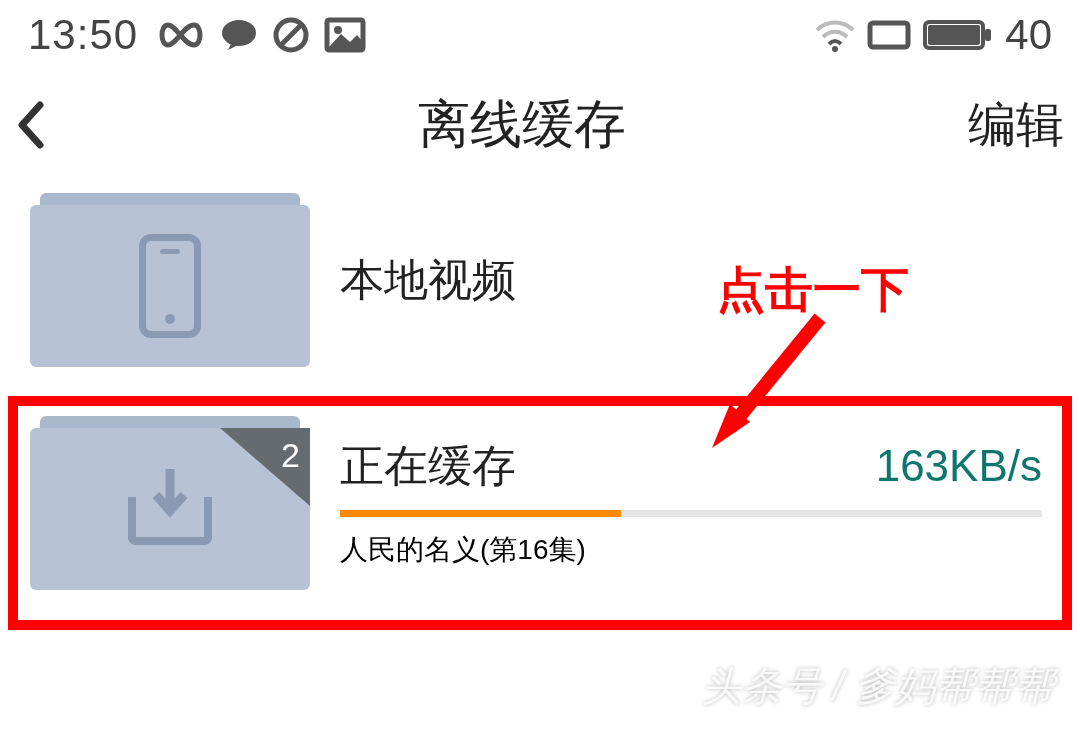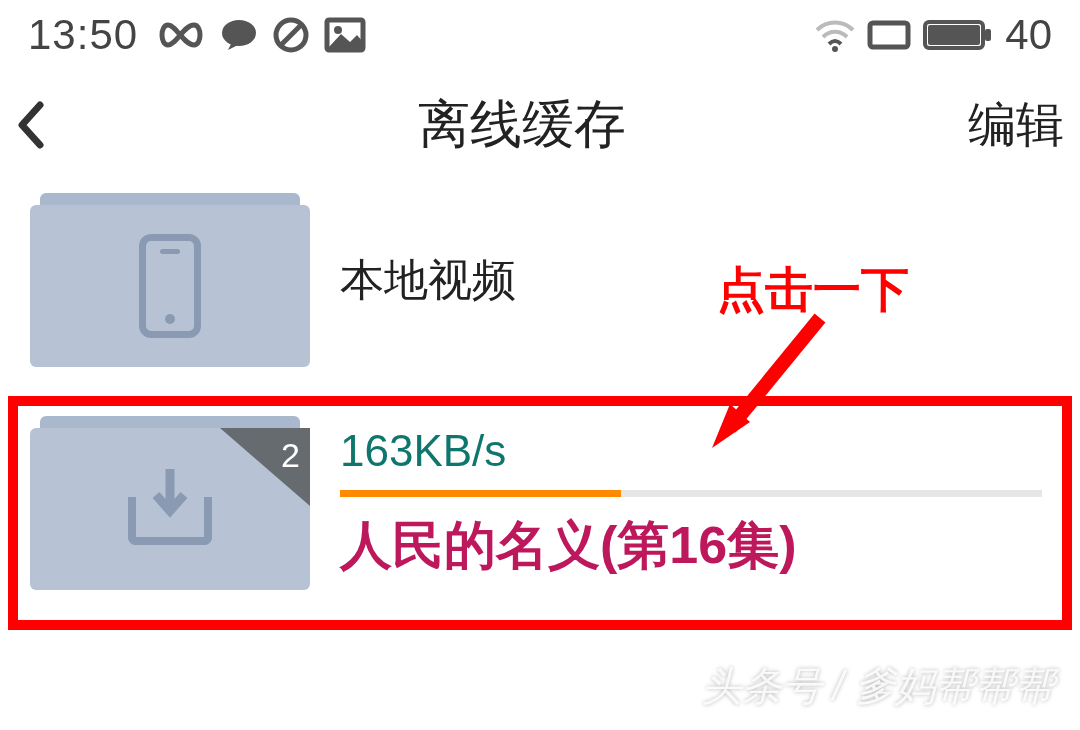--- a/index.html
+++ b/index.html
@@ -203,23 +203,22 @@
       width: 100%;
       height: 7px;
       background: #e6e6e6;
     }
     .progress-fill {
       height: 100%;
       background: #ff8a00;
       width: 40%;
     }
     .subtitle {
-      font-size: 52px;
-      color: #be185d;
-      font-weight: bold;
+      font-size: 28px;
+      color: #000000;
     }
 
     
     .red-box {
       position: absolute;
       left: 8px; right: 8px;
       top: 396px;
       height: 234px;
       border: 10px solid #ff0000;
       pointer-events: none;
@@ -332,20 +331,21 @@
             <line x1="20" y1="2" x2="20" y2="38" stroke="#8a9ab2" stroke-width="9"></line>
             <polyline points="6,28 20,44 34,28" stroke="#8a9ab2" stroke-width="9" fill="none" stroke-linejoin="miter"></polyline>
           </svg>
         </div>
       </div>
       <div class="badge-triangle"></div>
       <div class="badge-num">2</div>
     </div>
     <div class="item2-content">
       <div class="row1">
+        <span class="caching-title">正在缓存</span>
         <span class="speed">163KB/s</span>
       </div>
       <div class="progress-track">
         <div class="progress-fill" style="width:40%"></div>
       </div>
       <div class="subtitle">人民的名义(第16集)</div>
     </div>
   </div>
 
 </div>

